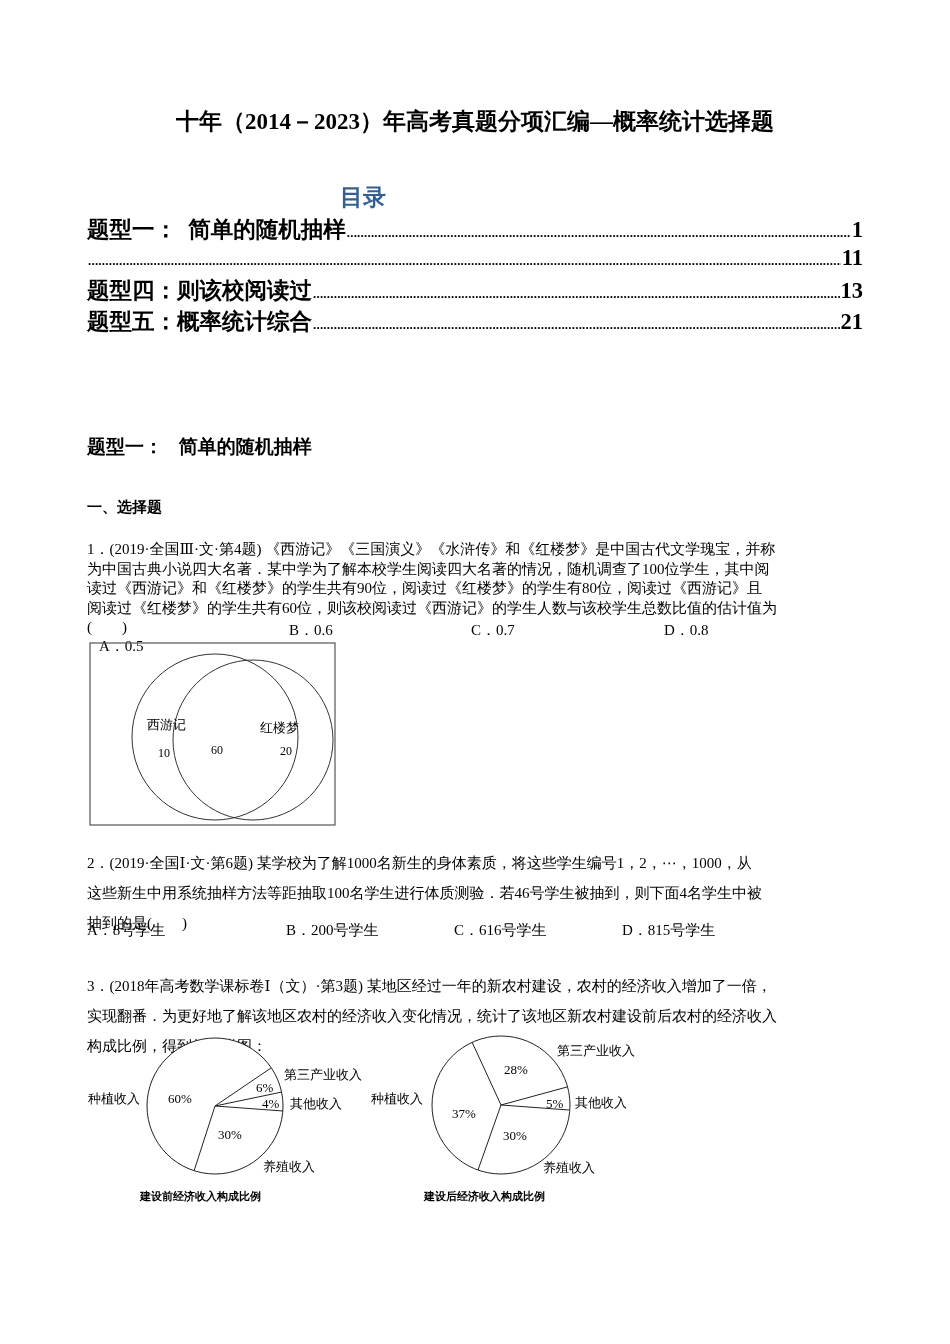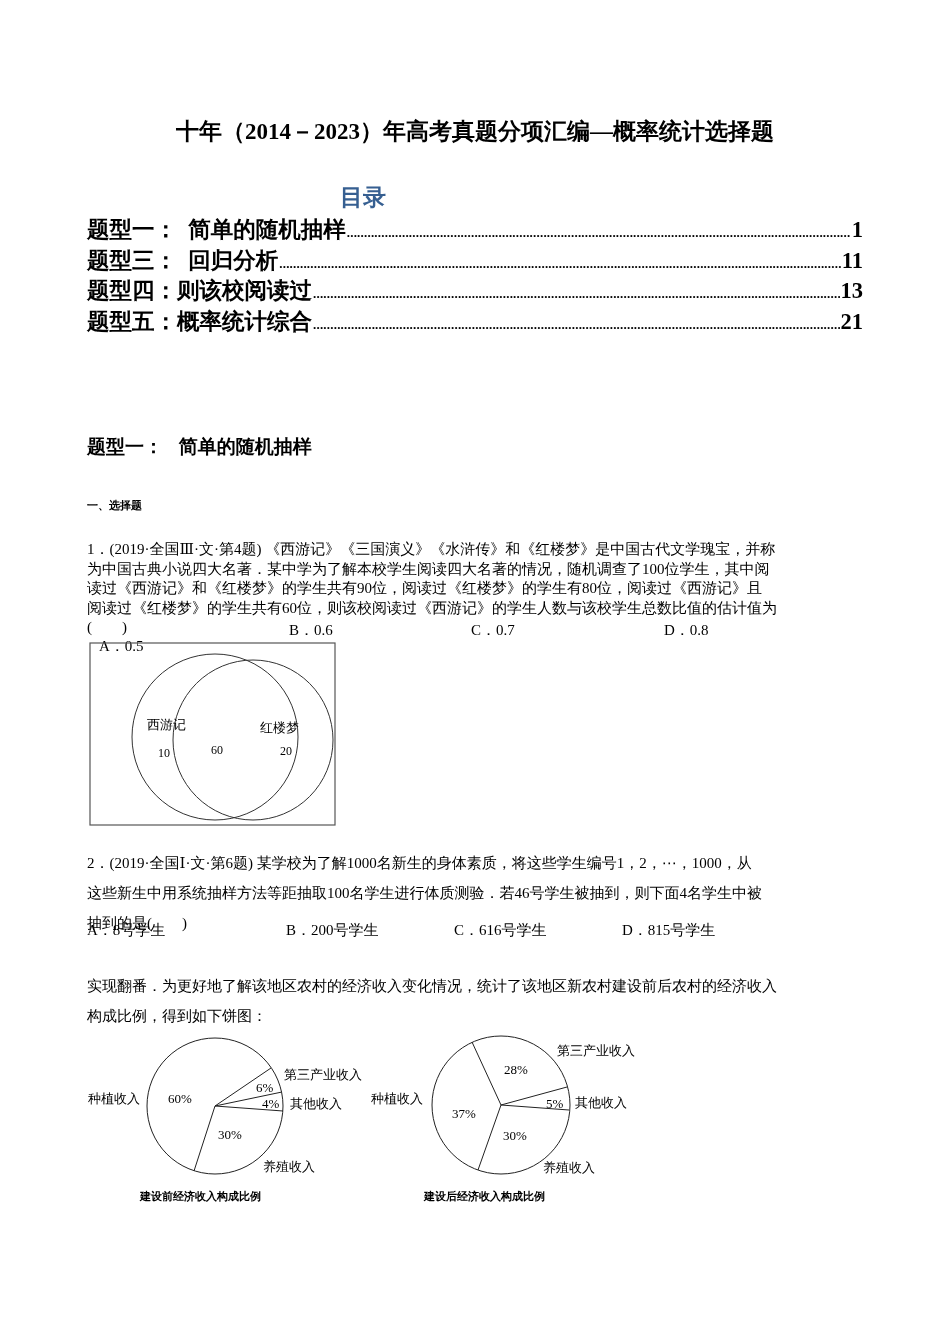--- a/index.html
+++ b/index.html
@@ -2,21 +2,21 @@
 <html><head>
 <meta charset="utf-8">
 <style>
   html, body { margin: 0; padding: 0; background: #ffffff; }
   body {
     width: 950px; height: 1344px; position: relative; overflow: hidden;
     font-family: "Liberation Serif", "DejaVu Serif", serif; color: #000;
   }
   .abs { position: absolute; }
   .title {
-    left: 0; width: 950px; top: 116px; text-align: center;
+    left: 0; width: 950px; top: 106px; text-align: center;
     font-size: 23px; font-weight: bold; letter-spacing: 0px;
     font-family: "Liberation Serif", "DejaVu Serif", serif;
   }
   .toc-head {
     left: 340px; top: 182px; font-size: 23px; font-weight: bold; color: #365f91;
     font-family: "Liberation Sans", "DejaVu Sans", sans-serif;
   }
   .toc { left: 87px; top: 214px; width: 776px; }
   .toc-row {
     display: flex; align-items: baseline; height: 30.5px;
@@ -29,21 +29,21 @@
   }
   .toc-row .dots::before {
     content: "................................................................................................................................................................................................................................................................................................";
   }
   .toc-row .pg { font-size: 22.5px; }
   .sec-title {
     left: 87px; top: 434px; font-size: 19px; font-weight: bold; white-space: pre;
     font-family: "Liberation Sans", "DejaVu Sans", sans-serif;
   }
   .sub-title {
-    left: 87px; top: 498px; font-size: 11px; font-weight: bold;
+    left: 87px; top: 498px; font-size: 15px; font-weight: bold;
   }
   .q { left: 87px; width: 780px; font-size: 15px; line-height: 19.6px; margin-top: 21px; }
   .q p { margin: 0; }
   .q2 { line-height: 30px; }
   .opts { position: absolute; font-size: 15px; }
   .opt { position: absolute; white-space: nowrap; }
   svg text { font-family: "Liberation Serif", "DejaVu Serif", serif; }
 </style>
 </head>
 <body>
@@ -52,21 +52,20 @@
 
 <div class="abs toc-head">目录</div>
 
 <div class="abs toc">
   <div class="toc-row">
     <span class="lbl">题型一：  简单的随机抽样</span>
     <span class="dots"></span>
     <span class="pg">1</span>
   </div>
   <div class="toc-row">
-    <span class="lbl">题型三：  回归分析</span>
     <span class="dots"></span>
     <span class="pg">11</span>
   </div>
   <div class="toc-row">
     <span class="lbl">题型四：则该校阅读过</span>
     <span class="dots"></span>
     <span class="pg">13</span>
   </div>
   <div class="toc-row">
     <span class="lbl">题型五：概率统计综合</span>
@@ -109,20 +108,21 @@
   <p>抽到的是(　　)</p>
 </div>
 <div class="opts" style="left:87px; top:921px; width:780px;">
   <span class="opt" style="left:0;">A．8号学生</span>
   <span class="opt" style="left:199px;">B．200号学生</span>
   <span class="opt" style="left:367px;">C．616号学生</span>
   <span class="opt" style="left:535px;">D．815号学生</span>
 </div>
 
 <div class="abs q q2" style="top:950px;">
+  <p>3．(2018年高考数学课标卷Ⅰ（文）·第3题) 某地区经过一年的新农村建设，农村的经济收入增加了一倍，</p>
   <p>实现翻番．为更好地了解该地区农村的经济收入变化情况，统计了该地区新农村建设前后农村的经济收入</p>
   <p>构成比例，得到如下饼图：</p>
 </div>
 
 <svg class="abs" style="left:80px; top:1035px;" width="300" height="180">
 
   <circle cx="135" cy="71" r="68" fill="#fff" stroke="#222" stroke-width="1"></circle>
   <line x1="135" y1="71" x2="191" y2="33" stroke="#222" stroke-width="1"></line>
   <line x1="135" y1="71" x2="202" y2="57" stroke="#222" stroke-width="1"></line>
   <line x1="135" y1="71" x2="203" y2="76" stroke="#222" stroke-width="1"></line>

